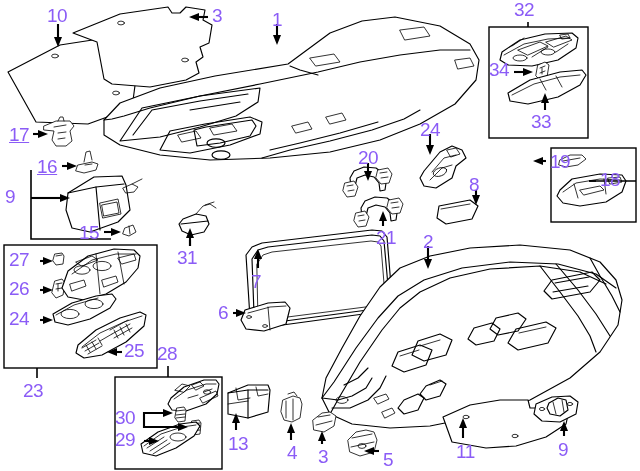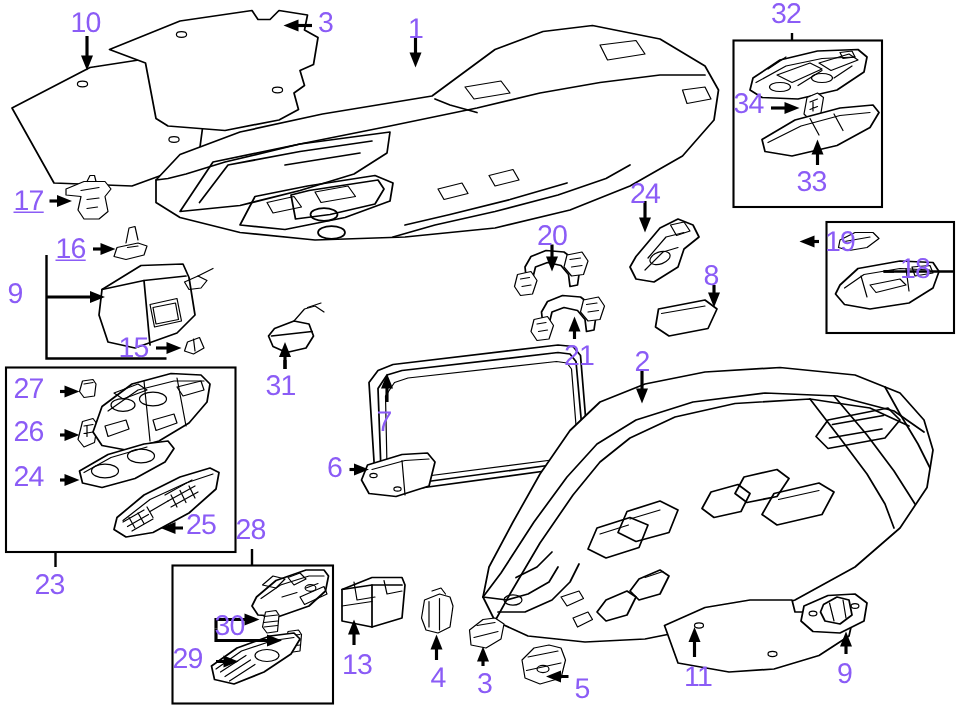--- a/index.html
+++ b/index.html
@@ -470,17 +470,17 @@
 <div class="callout" style="left:358px;top:148px;">20</div>
 <div class="callout" style="left:376px;top:228px;">21</div>
 <div class="callout" style="left:420px;top:120px;">24</div>
 <div class="callout" style="left:23px;top:381px;">23</div>
 <div class="callout" style="left:9px;top:309px;">24</div>
 <div class="callout" style="left:124px;top:341px;">25</div>
 <div class="callout" style="left:9px;top:279px;">26</div>
 <div class="callout" style="left:9px;top:250px;text-align:center;">27</div>
 <div class="callout" style="left:157px;top:344px;">28</div>
 <div class="callout" style="left:115px;top:430px;">29</div>
-<div class="callout" style="left:115px;top:408px;margin-left:28px;">30</div>
+<div class="callout" style="left:115px;top:408px;">30</div>
 <div class="callout" style="left:177px;top:248px;">31</div>
 <div class="callout" style="left:514px;top:0px;">32</div>
 <div class="callout" style="left:531px;top:112px;">33</div>
 <div class="callout" style="left:489px;top:60px;">34</div>
 
 </body></html>

